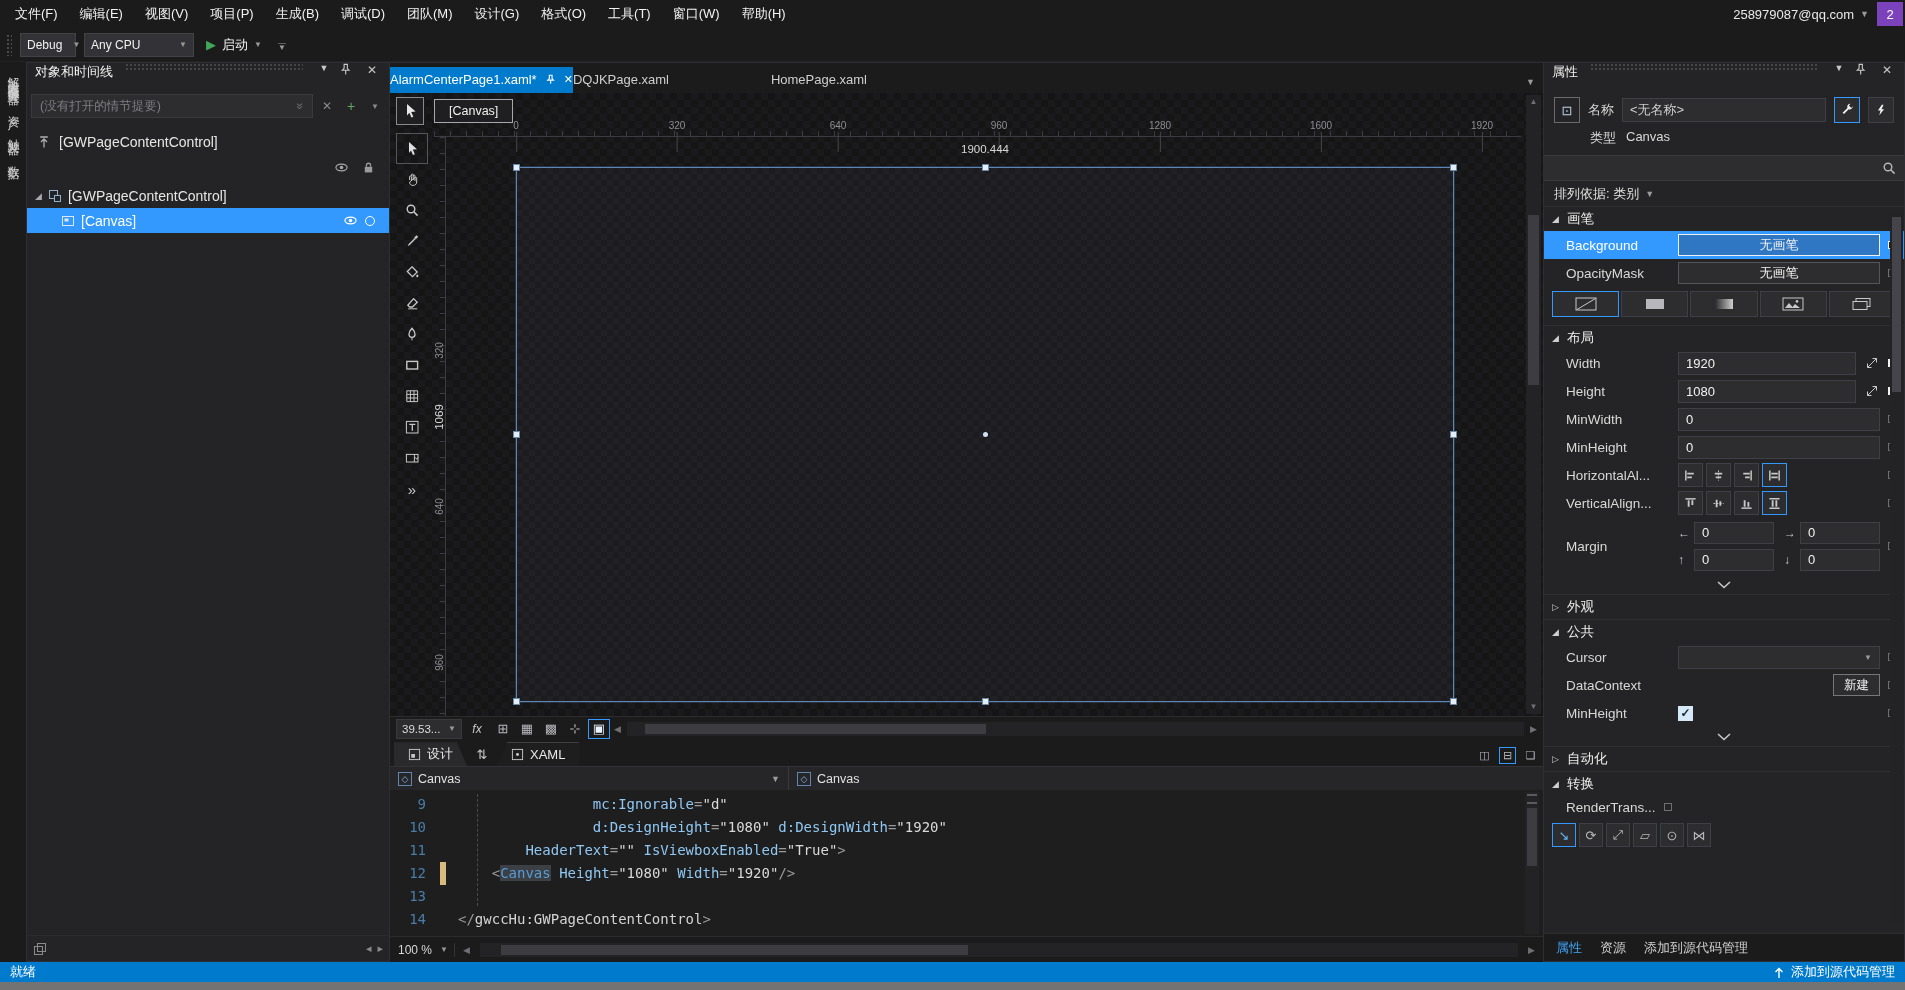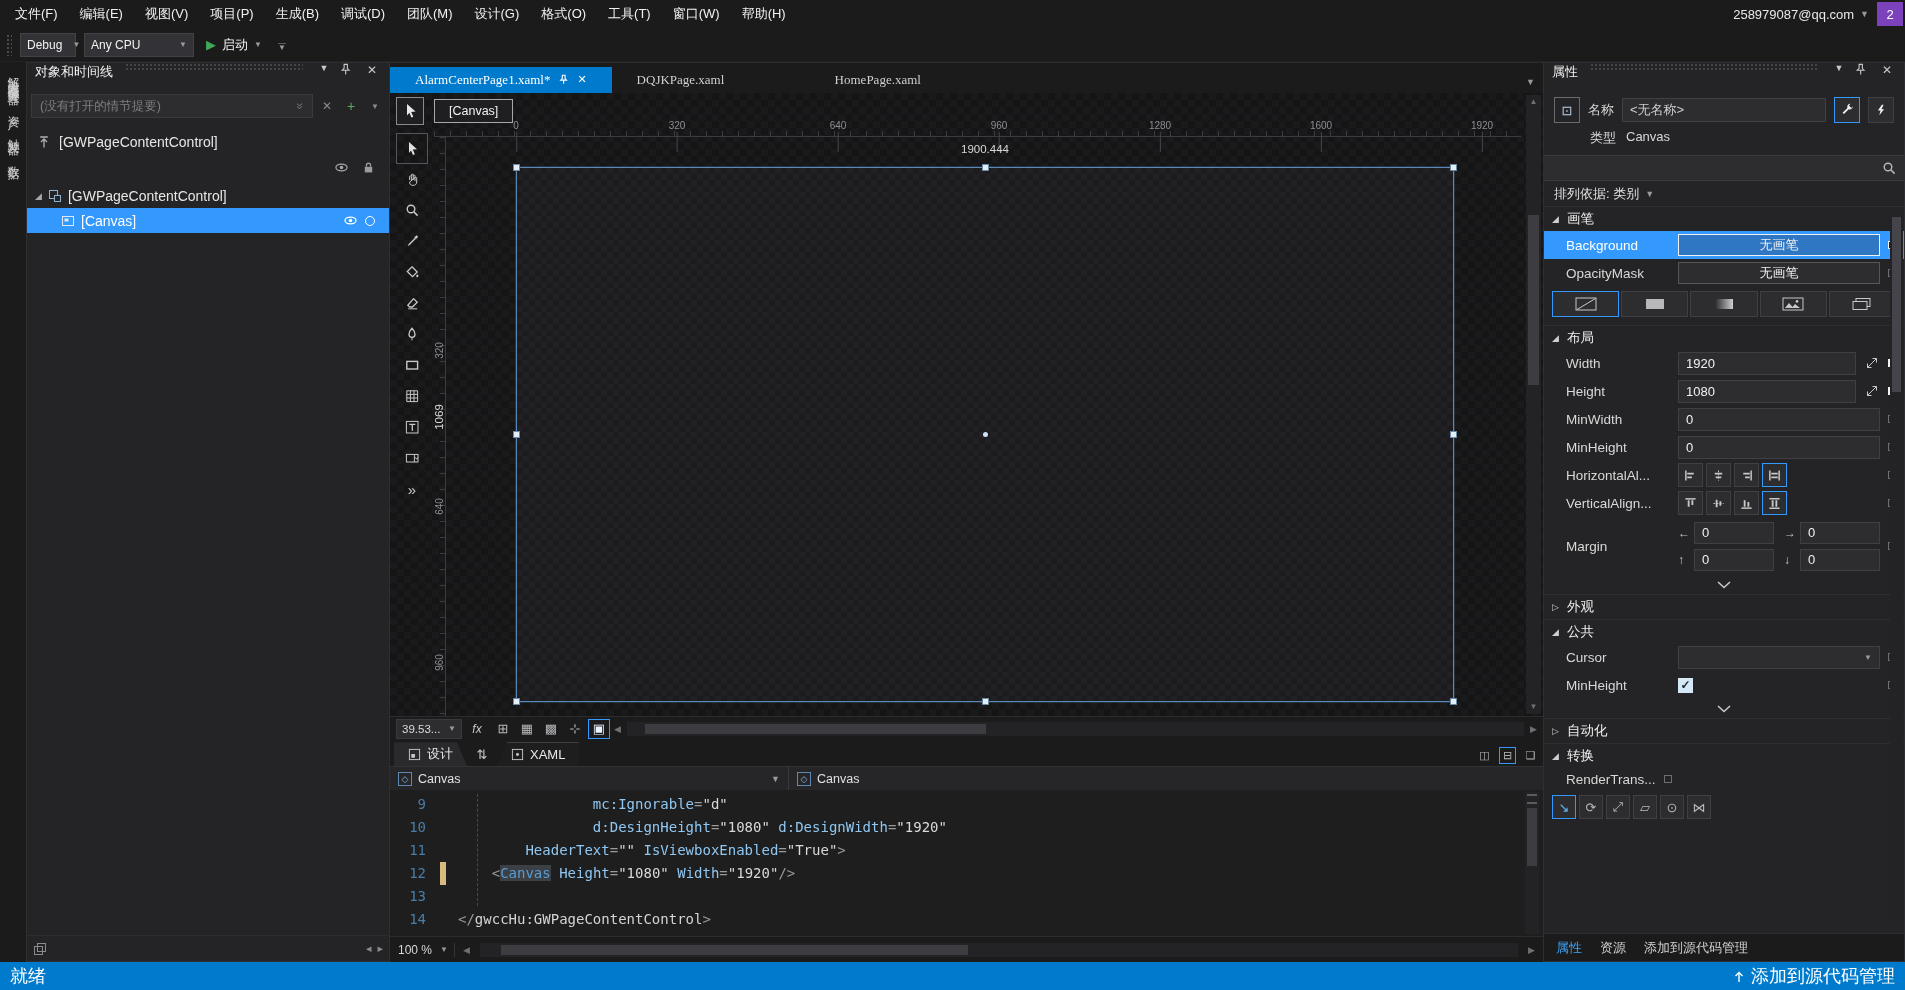--- a/index.html
+++ b/index.html
@@ -43,21 +43,21 @@
   .tree-row .exp{ color:#a8a8ac; font-size:9px;}
   .tree-row.selected{ background:#3399ff; color:#fff;}
   .tree-row.selected .spacer{ flex:1;}
   .circ{ width:10px; height:10px; border:1.5px solid #fff; border-radius:50%;}
   .obj-bottom{ margin-top:auto; height:26px; display:flex; align-items:center; padding:0 6px; gap:6px; border-top:1px solid #2c2c2f;}
   .obj-bottom .sp{ flex:1;}
   .mini{ color:#8a8a8e; font-size:11px;}
   
   .center{ width:1153px; display:flex; flex-direction:column; background:#1b1b1c; border-top:1px solid #2c2c2f;}
   .doctabs{ height:30px; display:flex; align-items:flex-end; background:#1b1b1c;}
-  .dtab{ height:26px; display:flex; align-items:center; padding:0 25px; font-size:13px; color:#cfcfcf; cursor:pointer;font-family:Liberation Serif, serif;}
+  .dtab{ height:26px; display:flex; align-items:center; padding:0 0; font-size:13px; color:#cfcfcf; cursor:pointer;}
   .dtab.active{ background:#007acc; color:#fff; gap:8px;}
   .dtab .x{ font-size:11px; }
   .dtab.inactive{ width:198px;}
   .dt-overflow{ margin-left:auto; color:#9a9a9a; font-size:9px; padding:0 8px 6px 0;}
   
   .designer{ position:relative; height:624px; background-color:#151516;
     background-image:linear-gradient(45deg,#1a1a1c 25%,transparent 25%,transparent 75%,#1a1a1c 75%),
                      linear-gradient(45deg,#1a1a1c 25%,transparent 25%,transparent 75%,#1a1a1c 75%);
     background-size:14px 14px; background-position:0 0,7px 7px; overflow:hidden;}
   .tool-chip-row{ position:absolute; left:6px; top:4px; display:flex; gap:10px; z-index:5;}
@@ -169,21 +169,21 @@
   .newbtn{ height:22px; padding:0 10px; border:1px solid #777; background:#2d2d30; color:#f1f1f1; font-size:12.5px; display:flex; align-items:center;}
   .tfrow{ display:flex; gap:3px; padding:4px 8px;}
   .tfbtn{ width:24px; height:24px; background:#2d2d30; border:1px solid #3f3f46; display:flex; align-items:center; justify-content:center; color:#b8b8bc; font-size:13px;}
   .tfbtn.active{ border-color:#3399ff; color:#5fb2f2;}
   .ptabs{ margin-top:auto; height:28px; display:flex; align-items:center; gap:18px; padding:0 12px; background:#1b1b1c; border-top:1px solid #2c2c2f;}
   .ptab{ font-size:13px; color:#d0d0d0;}
   .ptab.active{ color:#3fa3f5;}
   .pscroll{ position:absolute; right:1px; top:150px; bottom:40px; width:13px; background:#232326;}
   .pscroll .th{ position:absolute; left:2px; right:2px; top:4px; height:175px; background:#44444a;}
   
-  .statusbar{ height:28px; background:#007acc; display:flex; align-items:center; padding:0 10px; color:#fff; font-size:18px;}
+  .statusbar{ height:20px; background:#007acc; display:flex; align-items:center; padding:0 10px; color:#fff; font-size:13px;}
   .statusbar .right{ margin-left:auto; display:flex; align-items:center; gap:6px;}
   svg{ display:block;}
 </style>
 </head>
 <body>
 
 <div id="app" class="ni">
 
   <div class="menubar">
     <div id="menuItems" style="display:flex;">
@@ -799,20 +799,28 @@
       </div>
       <div class="prow">
         <span class="lab">Cursor</span>
         <div class="pinput">
             <span></span>
             <span style="margin-left:auto;font-size:8px;color:#999;">▼</span>
           </div>
         <span class="pmark"></span>
       </div>
       <div class="prow">
+        <span class="lab">DataContext</span>
+        <span style="flex:1;"></span>
+        <div class="newbtn">
+            <span>新建</span>
+          </div>
+        <span class="pmark"></span>
+      </div>
+      <div class="prow">
         <span class="lab">MinHeight</span>
         <span class="checkbox">✓</span>
         <span style="flex:1;"></span>
         <span class="pmark"></span>
       </div>
       <div class="chevrow">
         <svg width="14" height="8" viewBox="0 0 14 8">
             <path d="M1 1l6 5.5L13 1" stroke="#c8c8c8" fill="none" stroke-width="1.6"></path>
           </svg>
       </div>

